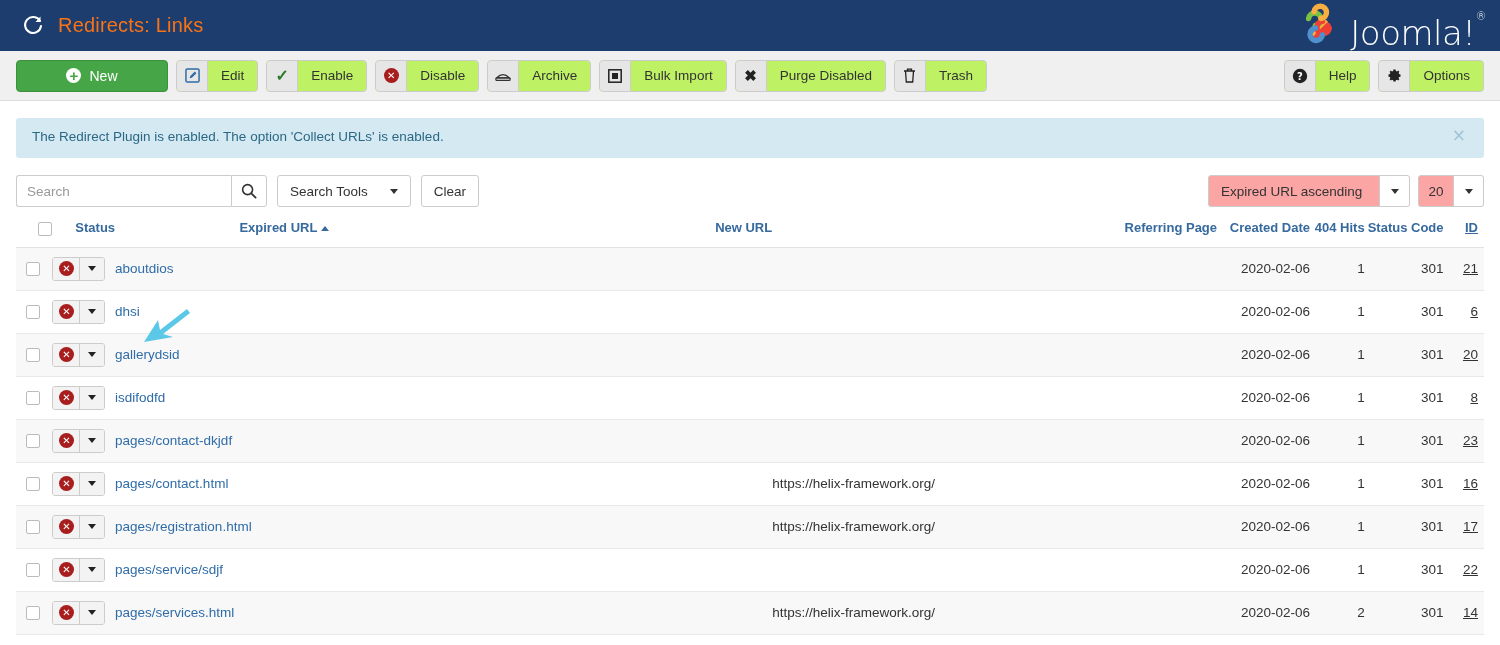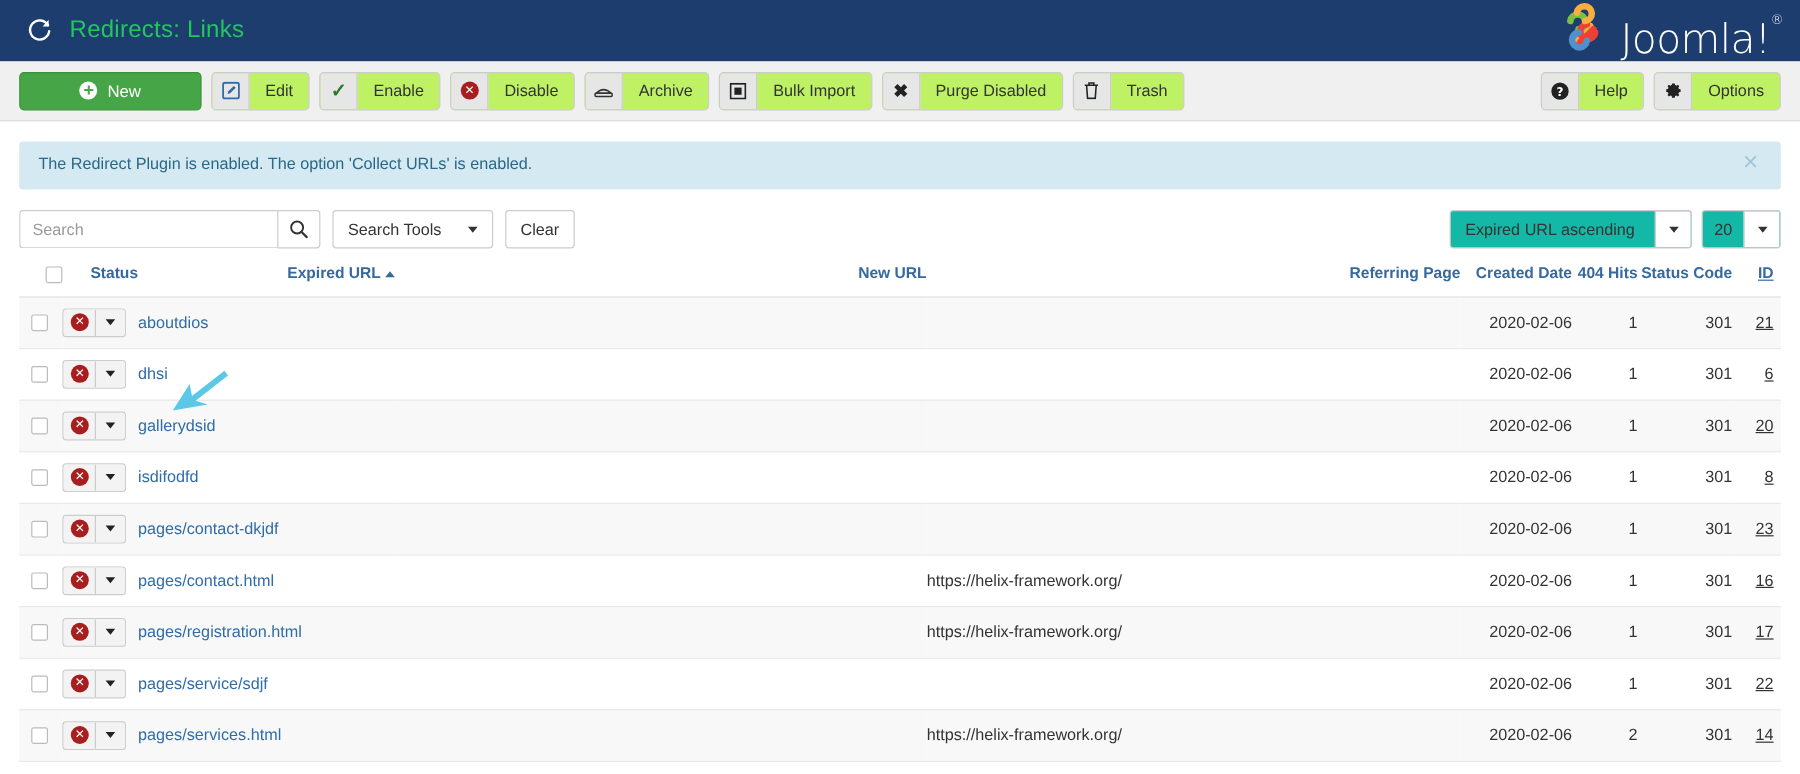--- a/index.html
+++ b/index.html
@@ -23,21 +23,21 @@
     position: relative;
   }
   #topbar-left { display: flex; align-items: center; gap: 14px; }
   .redirect-icon {
     width: 22px; height: 22px;
     position: relative;
     display: inline-block;
   }
   .redirect-icon svg { display: block; }
   #page-title {
-    color: #22c55e;
+    color: #f97316;
     font-size: 20px;
     font-weight: 400;
     letter-spacing: .2px;
   }
   #joomla-logo { display: flex; align-items: flex-end; gap: 7px; }
   #joomla-word {
     color: #fff;
     font-size: 34px;
     font-weight: 300;
     letter-spacing: -0.5px;
@@ -158,21 +158,21 @@
     background: #fff; font-size: 13.5px; color: #333;
     padding: 0 12px; display: inline-flex; align-items: center; gap: 22px;
     cursor: pointer; font-family: "Liberation Sans", sans-serif;
   }
   .caret {
     width: 0;height: 0;border-left: 4px solid transparent;border-right: 4px solid transparent;
     border-top: 5px solid #333; display:inline-block;
   }
   #search-right { display: flex; align-items: center; gap: 8px; }
   .select-box {
-    display:flex; height: 32px; border:1px solid #ccc; border-radius:3px; overflow:hidden; background:#14b8a6;
+    display:flex; height: 32px; border:1px solid #ccc; border-radius:3px; overflow:hidden; background:#fca5a5;
   }
   .select-box .sel-val {
     display:flex;align-items:center;padding:0 12px;font-size:13.5px;color:#333;white-space:nowrap;
   }
   .select-box .sel-arrow {
     width: 30px; display:flex;align-items:center;justify-content:center;
     border-left:1px solid #ccc; background:#fff;
   }
   .sel-sort .sel-val { width: 170px; }
   .sel-limit .sel-val { justify-content:center; min-width: 34px; padding: 0 8px;}

